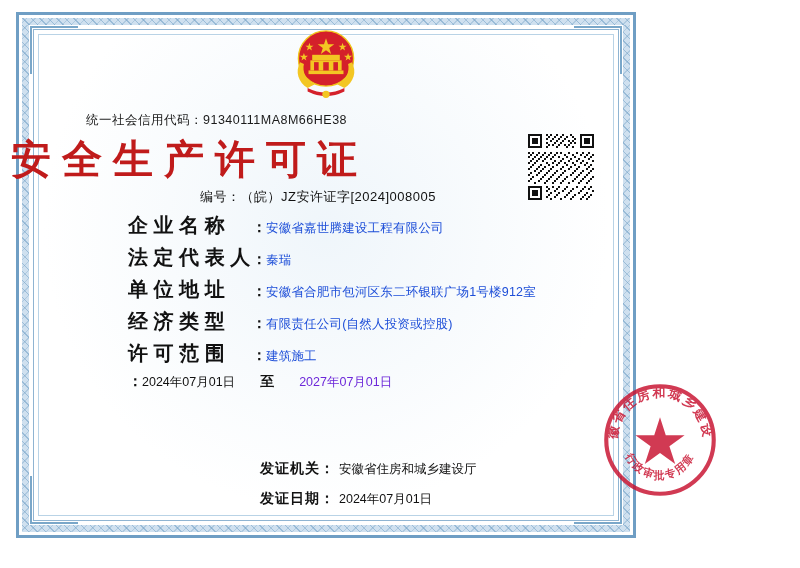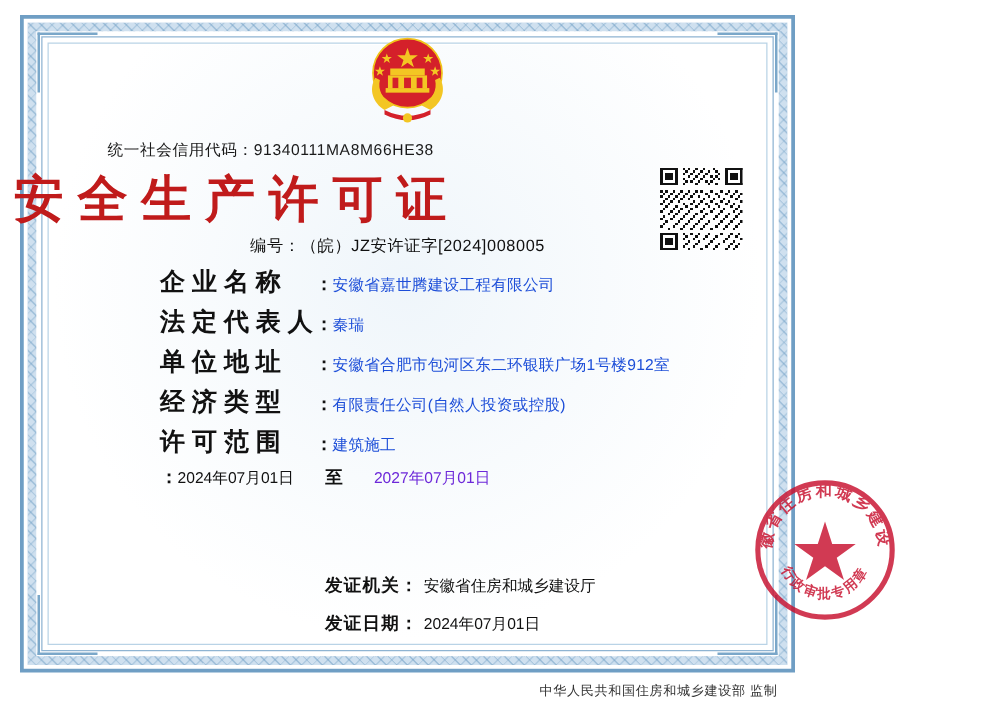--- a/index.html
+++ b/index.html
@@ -595,15 +595,14 @@
     <circle cx="60" cy="60" r="52" fill="none" stroke="#c8102e" stroke-width="4"></circle>
     <polygon fill="#c8102e" points="60,38 65.6,55.3 83.8,55.3 69.1,66 74.7,83.3 60,72.6 45.3,83.3 50.9,66 36.2,55.3 54.4,55.3"></polygon>
     <text font-family="DejaVu Sans, sans-serif" font-size="12.5" font-weight="bold" fill="#c8102e" letter-spacing="2">
       <textPath href="#sealTopArc" startOffset="50%" text-anchor="middle">安徽省住房和城乡建设厅</textPath>
     </text>
     <text font-family="DejaVu Sans, sans-serif" font-size="10.5" font-weight="bold" fill="#c8102e" letter-spacing="1.5">
       <textPath href="#sealBottomArc" startOffset="50%" text-anchor="middle">行政审批专用章</textPath>
     </text>
   </svg>
 
-  <div class="footer">中华人民共和国住房和城乡建设部 监制</div>
 
 </div>
 
 </body></html>

